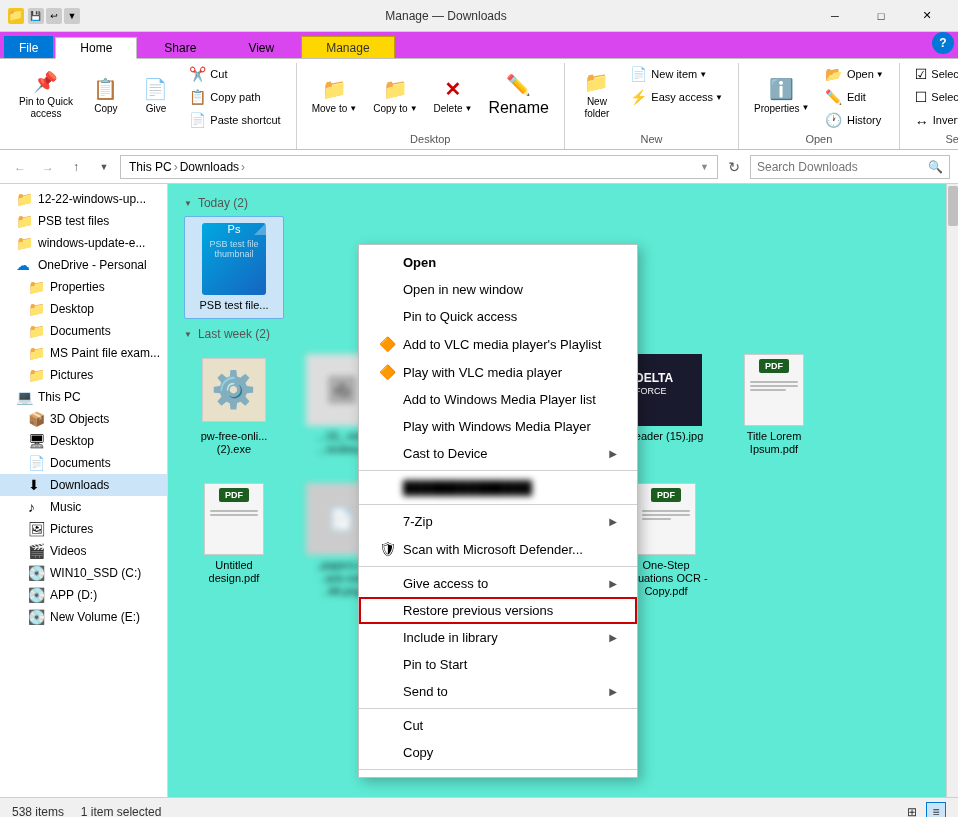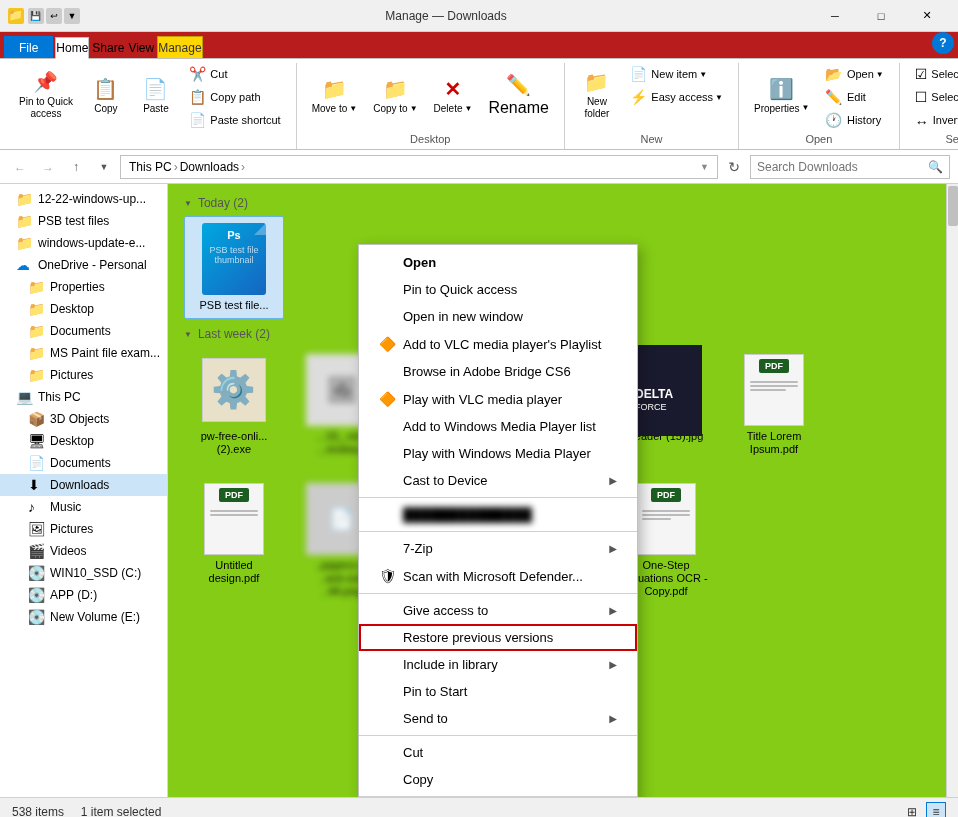--- a/index.html
+++ b/index.html
@@ -16,24 +16,24 @@
     }
     .title-bar-left { display: flex; align-items: center; gap: 4px; }
     .title-bar-icon { width: 16px; height: 16px; background: #f5c518; border-radius: 2px; display: inline-block; }
     .title-bar-actions { display: flex; gap: 2px; }
     .title-bar-btn { width: 16px; height: 16px; background: #ccc; border-radius: 2px; cursor: pointer; display: flex; align-items: center; justify-content: center; font-size: 9px; }
     .title-bar-title { flex: 1; text-align: center; font-size: 12px; color: #333; }
     .title-bar-controls { display: flex; gap: 0; }
     .win-btn { width: 46px; height: 32px; display: flex; align-items: center; justify-content: center; cursor: pointer; font-size: 11px; }
 
     
-    .ribbon { background: #b91c1c; border-bottom: 1px solid #c0c0c0; }
+    .ribbon { background: #d946ef; border-bottom: 1px solid #c0c0c0; }
     .ribbon-tabs { display: flex; height: 26px; align-items: flex-end; padding-left: 4px; }
     .ribbon-tab {
-      padding: 3px 0;
+      padding: 3px 24px;
       font-size: 12px;
       cursor: pointer;
       border: 1px solid transparent;
       border-bottom: none;
       margin-right: 2px;
       height: 22px;
       display: flex; align-items: center;
     }
     .ribbon-tab.active { background: white; border-color: #c0c0c0; border-bottom: 1px solid white; margin-bottom: -1px; z-index: 1; }
     .ribbon-tab.file { background: #0078d7; color: white; padding: 3px 14px; }
@@ -74,21 +74,21 @@
     .main-area { display: flex; height: calc(817px - 32px - 26px - 84px - 34px - 28px); }
 
     
     .sidebar { width: 168px; background: white; border-right: 1px solid #d8d8d8; overflow-y: auto; padding: 4px 0; }
     .sidebar-item { display: flex; align-items: center; padding: 3px 8px 3px 16px; cursor: pointer; font-size: 12px; white-space: nowrap; overflow: hidden; text-overflow: ellipsis; }
     .sidebar-item.active { background: #cce4f7; }
     .sidebar-item-icon { width: 16px; height: 16px; margin-right: 6px; font-size: 14px; flex-shrink: 0; }
     .sidebar-folder { color: #f5c518; }
 
     
-    .file-area { flex: 1; background: #84cc16; overflow: auto; position: relative; padding: 8px; }
+    .file-area { flex: 1; background: #5eead4; overflow: auto; position: relative; padding: 8px; }
 
     
     .section-header { font-size: 12px; color: #555; padding: 4px 8px 2px 8px; display: flex; align-items: center; gap: 6px; cursor: pointer; }
     .section-header::before { content: '▼'; font-size: 8px; }
 
     
     .file-grid { display: flex; flex-wrap: wrap; gap: 8px; padding: 4px 8px; }
     .file-item { width: 100px; display: flex; flex-direction: column; align-items: center; padding: 6px 4px; border: 1px solid transparent; border-radius: 2px; cursor: pointer; font-size: 11px; text-align: center; }
     .file-item.selected { background: #cce4f7; border-color: #66b3e8; }
     .file-thumb { width: 72px; height: 72px; display: flex; align-items: center; justify-content: center; margin-bottom: 4px; position: relative; }
@@ -169,21 +169,21 @@
         <div class="ribbon-btn large">
           <div class="ribbon-btn-icon">📌</div>
           <div style="font-size:10px; text-align:center; line-height:1.2">Pin to Quick<br>access</div>
         </div>
         <div class="ribbon-btn large">
           <div class="ribbon-btn-icon">📋</div>
           <div style="font-size:10px">Copy</div>
         </div>
         <div class="ribbon-btn large">
           <div class="ribbon-btn-icon">📄</div>
-          <div style="font-size:10px">Paste</div>
+          <div style="font-size:10px">Give</div>
         </div>
         <div class="ribbon-col">
           <div class="ribbon-btn-sm">
             <span class="ribbon-btn-icon-sm">✂️</span> Cut
           </div>
           <div class="ribbon-btn-sm">
             <span class="ribbon-btn-icon-sm">📋</span> Copy path
           </div>
           <div class="ribbon-btn-sm">
             <span class="ribbon-btn-icon-sm">📄</span> Paste shortcut
@@ -379,21 +379,21 @@
 
   <div class="file-area" style="position:relative;">
 
     <div class="section-header">Today (2)</div>
     <div class="file-grid">
 
       <div class="file-item selected">
         <div class="file-thumb">
           <div style="width:64px; height:72px; background:linear-gradient(135deg, #00a8e0, #1565c0); border-radius:3px; display:flex; flex-direction:column; align-items:center; justify-content:flex-start; position:relative;">
             <div style="width:0; height:0; border-left:12px solid transparent; border-bottom:12px solid rgba(255,255,255,0.3); position:absolute; top:0; right:0;"></div>
-            <div style="color:white; font-size:11px; font-weight:bold; margin-top:6px;">Ps</div>
+            <div style="color:white; font-size:11px; font-weight:normal; margin-top:0;">Ps</div>
             <div style="color:rgba(255,255,255,0.7); font-size:9px; margin-top:4px; text-align:center; padding:0 4px;">PSB test file thumbnail</div>
           </div>
         </div>
         <div class="file-name">PSB test file...</div>
       </div>
     </div>
 
     <div class="section-header">Last week (2)</div>
     <div class="file-grid">
 
@@ -430,21 +430,21 @@
               <polygon points="30,4 56,56 4,56" fill="none" stroke="#4caf50" stroke-width="2.5"></polygon>
               <text x="50%" y="75%" text-anchor="middle" fill="#4caf50" font-size="7" font-weight="bold">DELTA FORCE</text>
             </svg>
           </div>
         </div>
         <div class="file-name">images (15).png</div>
       </div>
 
       <div class="file-item">
         <div class="file-thumb">
-          <div style="width:72px; height:91px; background:#1a1a2e; display:flex; align-items:center; justify-content:center; overflow:hidden;">
+          <div style="width:72px; height:72px; background:#1a1a2e; display:flex; justify-content:center; overflow:hidden;">
             <svg width="70" height="40" viewBox="0 0 70 40">
               <text x="4" y="28" fill="white" font-size="12" font-weight="bold" font-family="Arial">DELTA</text>
               <text x="4" y="40" fill="white" font-size="9" font-family="Arial">FORCE</text>
             </svg>
           </div>
         </div>
         <div class="file-name">header (15).jpg</div>
       </div>
 
       <div class="file-item">
@@ -514,30 +514,27 @@
         </div>
         <div class="file-name">One-Step<br>Equations OCR -<br>Copy.pdf</div>
       </div>
     </div>
 
     <div class="context-menu">
       <div class="ctx-item ctx-item-bold">
         <div class="ctx-item-inner"><span class="ctx-icon"></span>Open</div>
       </div>
       <div class="ctx-item">
+        <div class="ctx-item-inner"><span class="ctx-icon"></span>Open in new window</div>
+      </div>
+      <div class="ctx-item">
         <div class="ctx-item-inner"><span class="ctx-icon"></span>Pin to Quick access</div>
       </div>
       <div class="ctx-item">
-        <div class="ctx-item-inner"><span class="ctx-icon"></span>Open in new window</div>
-      </div>
-      <div class="ctx-item">
         <div class="ctx-item-inner"><span class="ctx-icon">🔶</span>Add to VLC media player's Playlist</div>
-      </div>
-      <div class="ctx-item">
-        <div class="ctx-item-inner"><span class="ctx-icon"></span>Browse in Adobe Bridge CS6</div>
       </div>
       <div class="ctx-item">
         <div class="ctx-item-inner"><span class="ctx-icon">🔶</span>Play with VLC media player</div>
       </div>
       <div class="ctx-item">
         <div class="ctx-item-inner"><span class="ctx-icon"></span>Add to Windows Media Player list</div>
       </div>
       <div class="ctx-item">
         <div class="ctx-item-inner"><span class="ctx-icon"></span>Play with Windows Media Player</div>
       </div>

